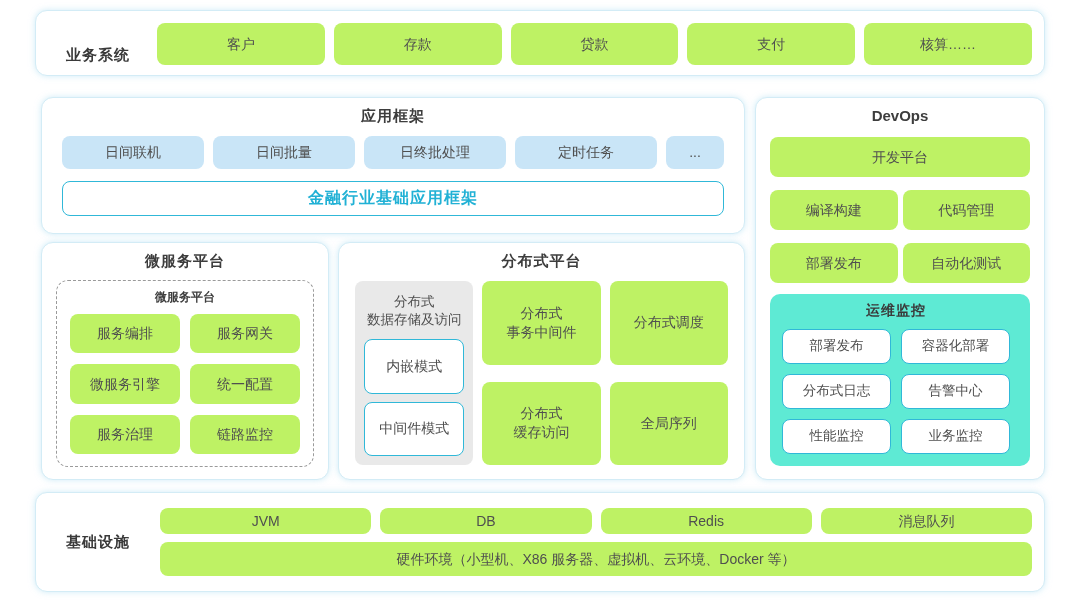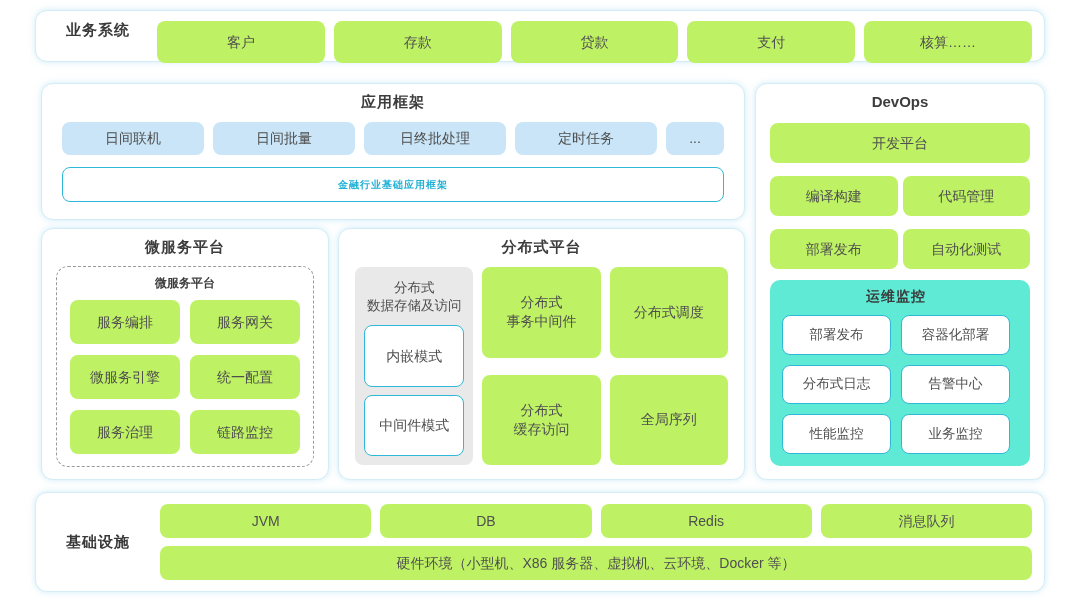--- a/index.html
+++ b/index.html
@@ -30,22 +30,22 @@
     font-size:14px; color:#4f4f4f;
     text-align:center; line-height:1.35;
     white-space:pre-line;
   }
   .gray  { background:#bef264; }
   .blue  { background:#c9e5f7; }
   .outline { background:#ffffff; border:1.5px solid #30b8d8; }
 
   
   .business-panel {
-    height:52px; margin-bottom:21px;
-    display:flex; align-items:flex-start;
+    height:66px; margin-bottom:21px;
+    display:flex; align-items:flex-end;
     padding:10px 12px;
   }
   .side-label {
     width:100px; flex:0 0 100px;
     text-align:center;
     font-size:15px; font-weight:700; color:#3a3a3a;
     letter-spacing:1px;
   }
   .business-panel .block { flex:1; height:42px; margin-left:9px; }
 
@@ -60,21 +60,21 @@
     display:flex; flex-direction:column;
   }
   .app-framework .section-title { margin-bottom:10px; }
   .modules-row { display:flex; height:33px; margin-bottom:12px; }
   .modules-row .block { flex:1; margin-right:9px; }
   .modules-row .block.small { flex:0 0 58px; margin-right:0; }
   .base-bar {
     height:35px; border-radius:8px;
     border:1.5px solid #30b8d8;
     display:flex; align-items:center; justify-content:center;
-    font-size:10px; font-weight:700; color:#21b1d5;
+    font-size:16px; font-weight:700; color:#21b1d5;
     letter-spacing:1px;
   }
 
   .platforms-row { flex:1; display:flex; }
 
   
   .microservice {
     flex:0 0 288px; margin-right:9px;
     padding:9px 14px 12px 14px;
     display:flex; flex-direction:column;
@@ -157,21 +157,21 @@
   }
   .monitor-grid .block { font-size:13.5px; border-width:1px; border-radius:8px; }
 
   
   .infra-panel {
     height:100px;
     display:flex; align-items:center;
     padding:12px 12px;
   }
   .infra-body { flex:1; display:flex; flex-direction:column; margin-left:12px; }
-  .infra-row { display:flex; height:34px; margin-bottom:8px; }
+  .infra-row { display:flex; height:26px; margin-bottom:8px; }
   .infra-row .block { flex:1; }
   .infra-row .block + .block { margin-left:9px; }
   .hardware-bar { height:34px; }
 </style>
 </head>
 <body>
 
 <div class="page">
 
   <div class="panel business-panel">

